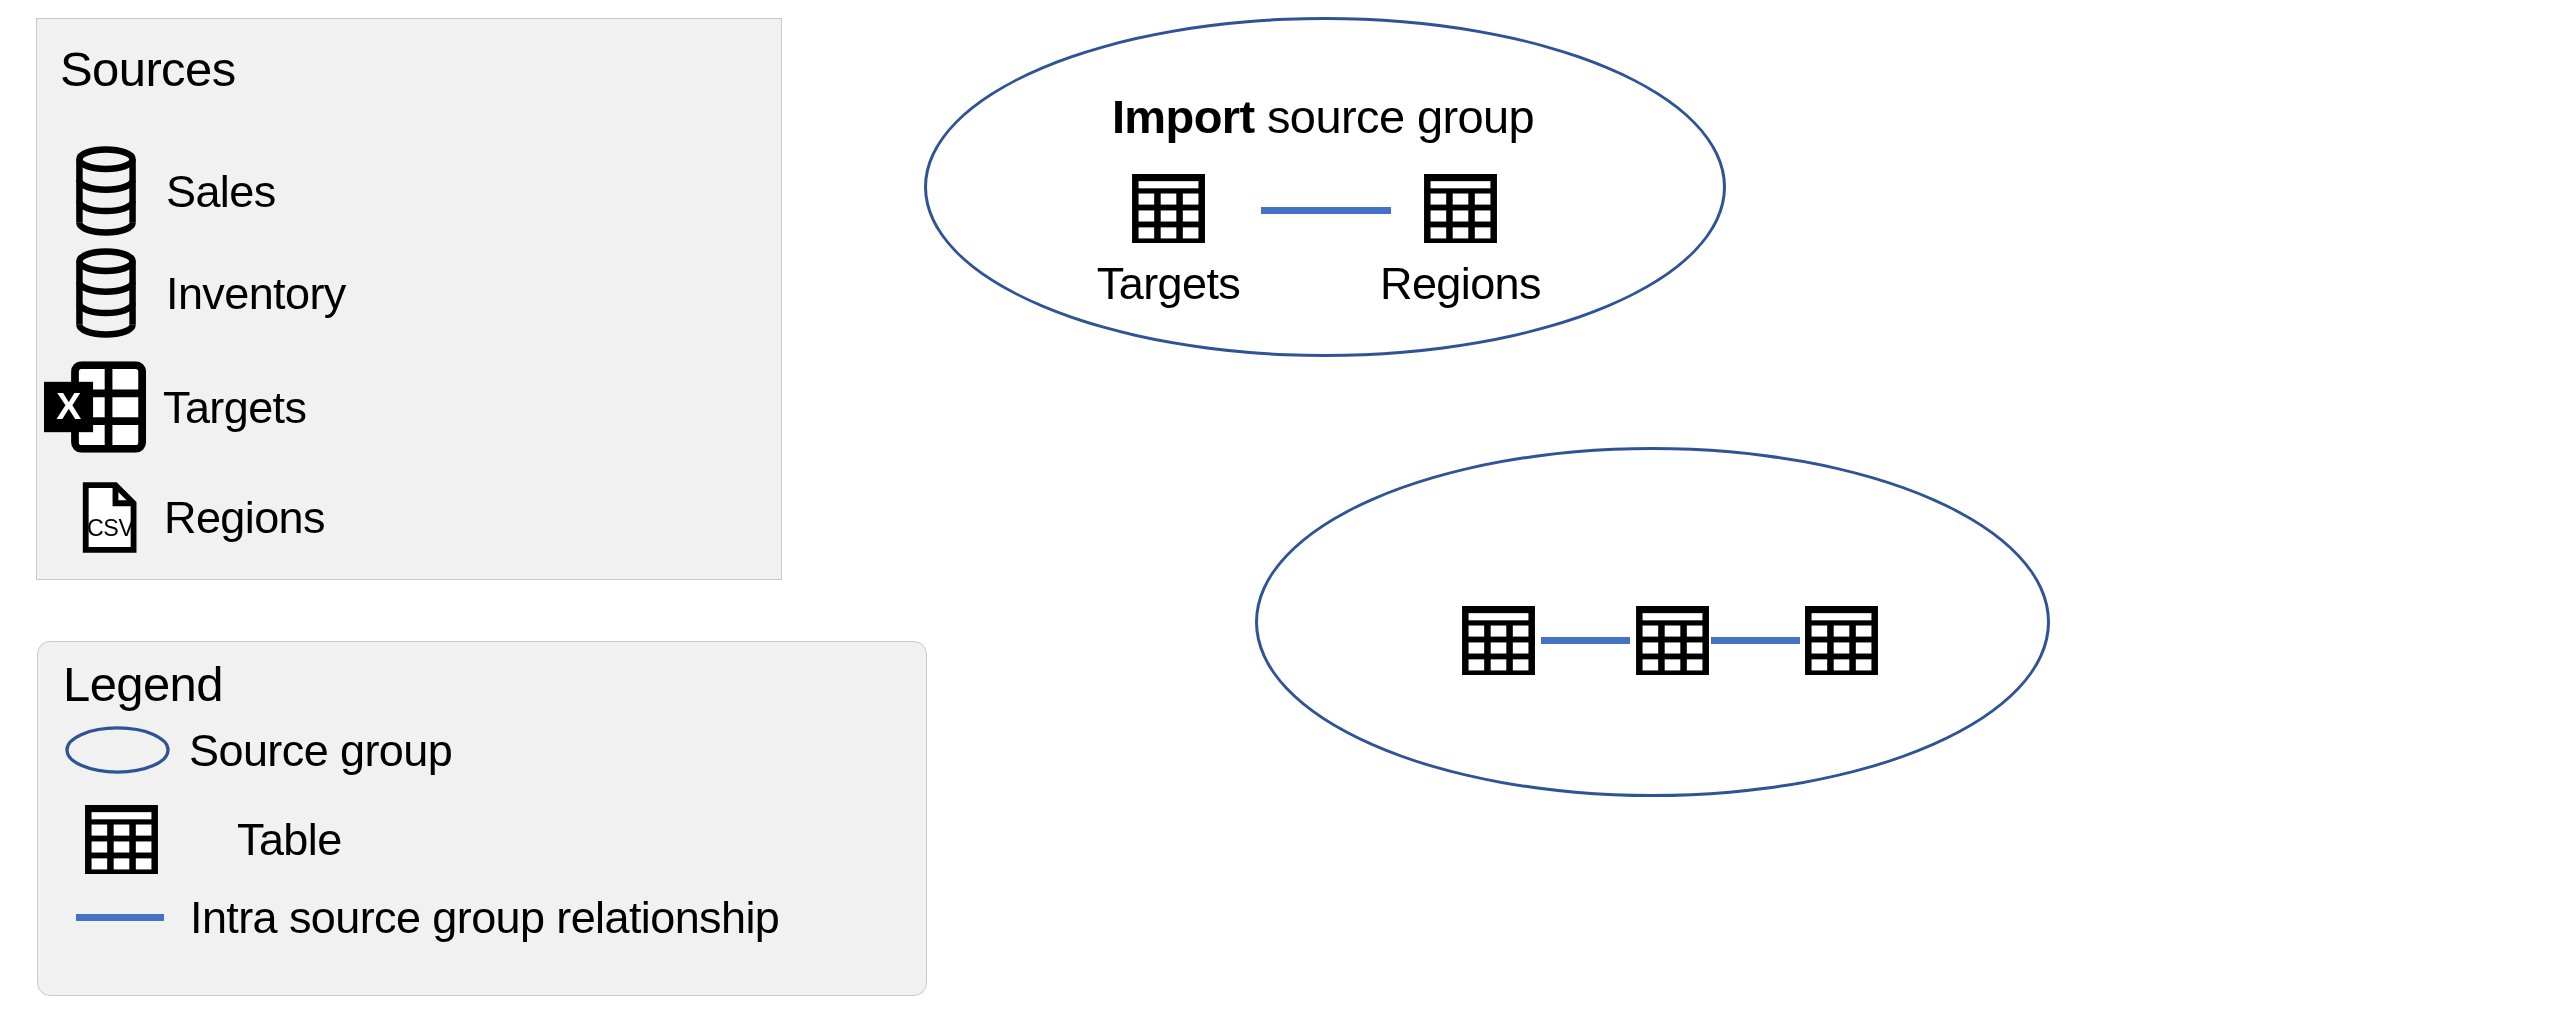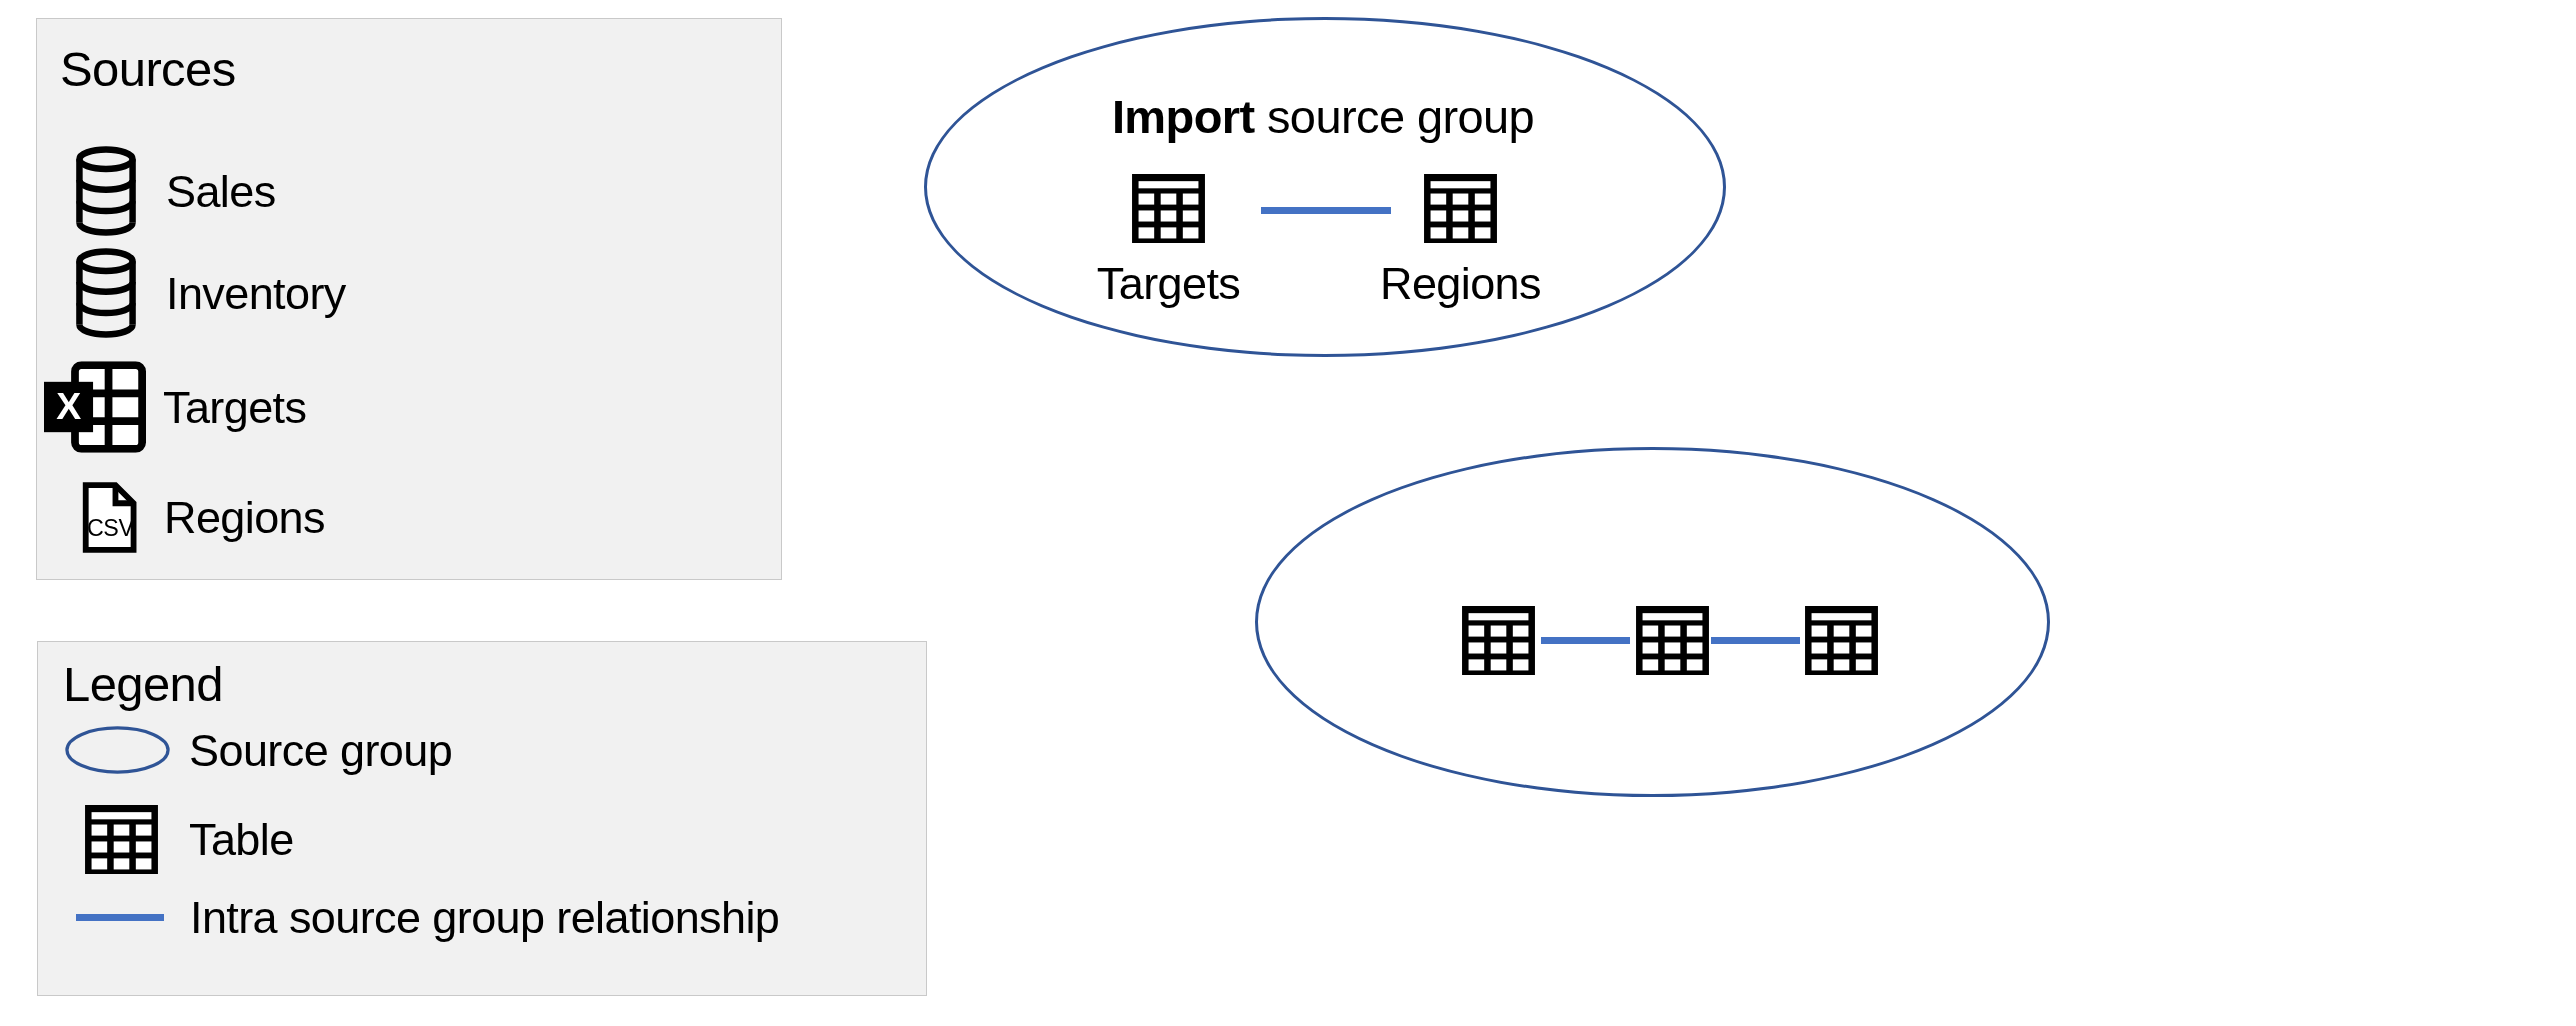--- a/index.html
+++ b/index.html
@@ -2,41 +2,41 @@
 <html style="font-size:10.4px"><head>
 <meta charset="utf-8">
 <style>
   html,body{margin:0;padding:0;background:#ffffff;}
   body{font-family:"Liberation Sans","DejaVu Sans",sans-serif;color:#000;}
   .canvas{position:relative;width:2074px;height:1027px;background:#ffffff;overflow:hidden;letter-spacing:-0.6px;}
 
   
   .panel{position:absolute;background:#F1F1F1;border:1.9px solid #C9C9C9;box-sizing:border-box;}
   .panel-sources{left:36px;top:18px;width:746px;height:562px;}
-  .panel-legend{left:37px;top:641px;width:890px;height:355px;}
+  .panel-legend{left:37px;top:641px;width:890px;height:355px;border-radius:13px;}
   .panel-title{position:absolute;font-size:49px;line-height:1;white-space:nowrap;}
   .panel-sources .panel-title{left:23px;top:26px;}
   .panel-legend .panel-title{left:25px;top:18px;}
 
   .row{position:absolute;display:flex;align-items:center;}
   .row .lbl{font-size:45px;line-height:1;white-space:nowrap;}
 
   
   .src-r1{left:34px;top:126px;height:92px;}
   .src-r2{left:34px;top:228px;height:92px;}
   .src-r3{left:6.5px;top:342px;height:92px;}
   .src-r4{left:42px;top:461px;height:75px;}
   .src-r1 .lbl,.src-r2 .lbl{margin-left:25px;}
   .src-r3 .lbl{margin-left:17.5px;}
   .src-r4 .lbl{margin-left:25px;}
 
   
   .leg-r1{left:26.6px;top:84px;height:48px;}
   .leg-r1 .lbl{margin-left:19.5px;}
-  .leg-r2{left:47px;top:163px;height:69px;}
+  .leg-r2{left:47px;top:163px;height:69px;gap:48px;}
   .leg-r2 .lbl{margin-left:31px;}
   .leg-r3{left:38px;top:272px;height:7.1px;}
   .leg-r3 .lbl{margin-left:26px;}
 
   
   .group{position:absolute;border:3.9px solid #2F5496;border-radius:50%;box-sizing:border-box;}
   .g-import{left:924px;top:17px;width:802px;height:340px;}
   .g-inventory{left:1769px;top:102px;width:799px;height:342px;}
   .g-sales{left:1255px;top:447px;width:795px;height:350px;}
   .group-title{position:absolute;left:0;right:4px;text-align:center;font-size:47px;line-height:1;white-space:nowrap;}

